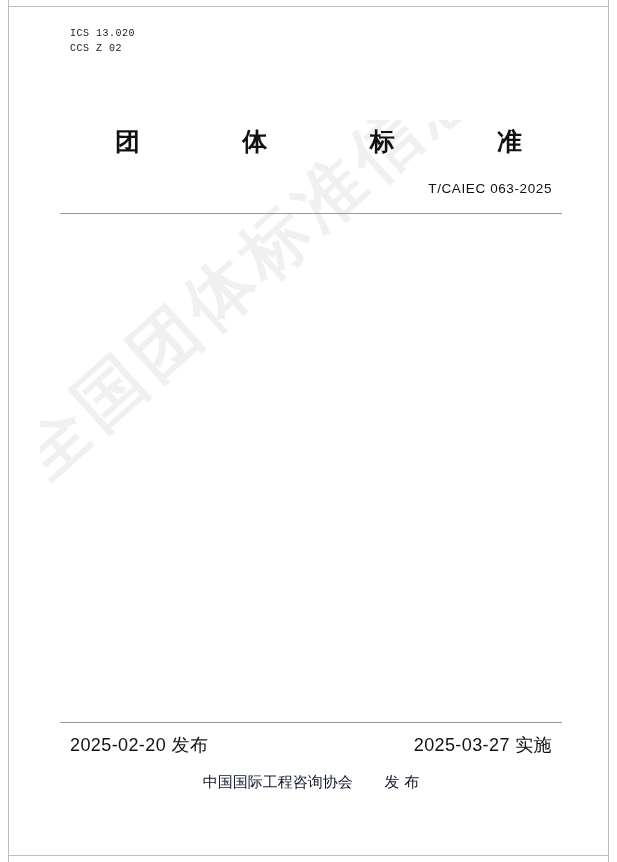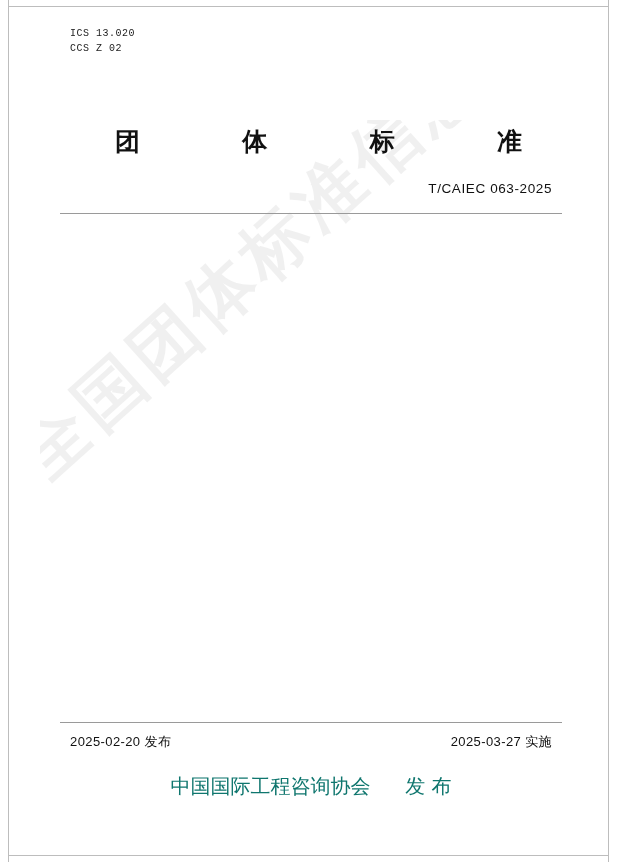--- a/index.html
+++ b/index.html
@@ -171,33 +171,33 @@
     background: #9a9a9a;
   }
   .footer-dates {
     position: absolute;
     left: 10px;
     right: 10px;
     top: 733px;
     display: flex;
     justify-content: space-between;
     font-family: "Liberation Sans", sans-serif;
-    font-size: 13px;
+    font-size: 18px;
     letter-spacing: 0.4px;
     color: #111;
   }
   .publisher {
     position: absolute;
     left: 0;
     right: 0;
     top: 773px;
     text-align: center;
     font-family: "DejaVu Sans", sans-serif;
-    font-size: 20px;
-    color: #0f766e;
+    font-size: 15px;
+    color: #0f172a;
   }
   .publisher .gap { display: inline-block; width: 22px; }
 </style>
 </head>
 <body>
 
 <div class="page">
 
   <div class="page-border-left"></div>
   <div class="page-border-right"></div>

